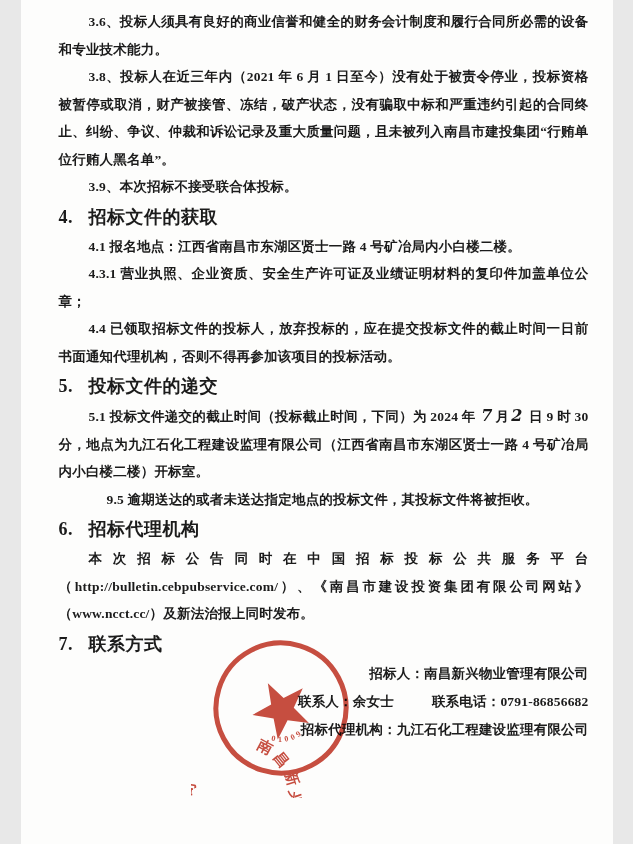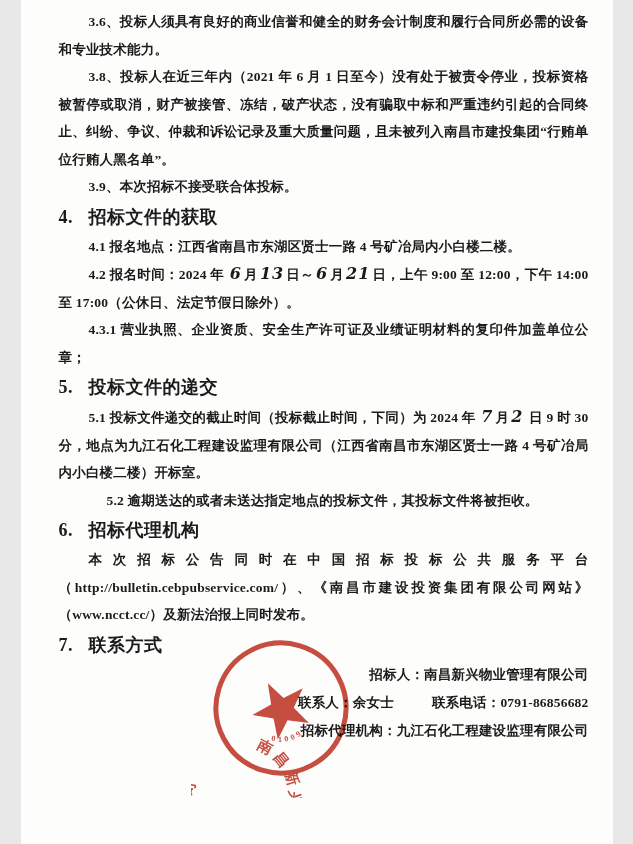--- a/index.html
+++ b/index.html
@@ -70,29 +70,29 @@
 <div class="page">
 
   <p class="para">3.6、投标人须具有良好的商业信誉和健全的财务会计制度和履行合同所必需的设备和专业技术能力。</p>
   <p class="para">3.8、投标人在近三年内（2021 年 6 月 1 日至今）没有处于被责令停业，投标资格被暂停或取消，财产被接管、冻结，破产状态，没有骗取中标和严重违约引起的合同终止、纠纷、争议、仲裁和诉讼记录及重大质量问题，且未被列入南昌市建投集团“行贿单位行贿人黑名单”。</p>
   <p class="para">3.9、本次招标不接受联合体投标。</p>
 
   <h2 class="heading"><span class="hnum">4.</span><span>招标文件的获取</span></h2>
 
   <p class="para">4.1 报名地点：江西省南昌市东湖区贤士一路 4 号矿冶局内小白楼二楼。</p>
 
-  <p class="para"><span>4.2 报名时间：2024 年 </span><span class="hand">6</span><span>月</span><span class="hand">13</span><span>日～</span><span class="hand">6</span><span>月</span><span class="hand">21</span><span>日，上午 9:00 至 12:00，下午 14:00 至 17:00（公休日、法定节假日除外）。</span></p>
 
   <p class="para">4.3.1 营业执照、企业资质、安全生产许可证及业绩证明材料的复印件加盖单位公章；</p>
+  <p class="para">4.4 已领取招标文件的投标人，放弃投标的，应在提交投标文件的截止时间一日前书面通知代理机构，否则不得再参加该项目的投标活动。</p>
 
   <h2 class="heading"><span class="hnum">5.</span><span>投标文件的递交</span></h2>
 
   <p class="para"><span>5.1 投标文件递交的截止时间（投标截止时间，下同）为 2024 年 </span><span class="hand">7</span><span>月</span><span class="hand">2</span><span> 日 9 时 30 分，地点为九江石化工程建设监理有限公司（江西省南昌市东湖区贤士一路 4 号矿冶局内小白楼二楼）开标室。</span></p>
 
-  <p class="para indent-more">5.2 逾期送达的或者未送达指定地点的投标文件，其投标文件将被拒收。</p>
+  <p class="para indent-more">9.5 逾期送达的或者未送达指定地点的投标文件，其投标文件将被拒收。</p>
 
   <h2 class="heading"><span class="hnum">6.</span><span>招标代理机构</span></h2>
 
   <p class="para">本次招标公告同时在中国招标投标公共服务平台（http://bulletin.cebpubservice.com/）、《南昌市建设投资集团有限公司网站》（www.ncct.cc/）及新法治报上同时发布。</p>
 
   <h2 class="heading"><span class="hnum">7.</span><span>联系方式</span></h2>
 
   <p class="contact-row"><span class="label">招标人：</span><span>南昌新兴物业管理有限公司</span></p>
 
   <p class="contact-row"><span class="label">联系人：</span><span>余女士</span><span class="label2 gap-wide">联系电话：</span><span>0791-86856682</span></p>

